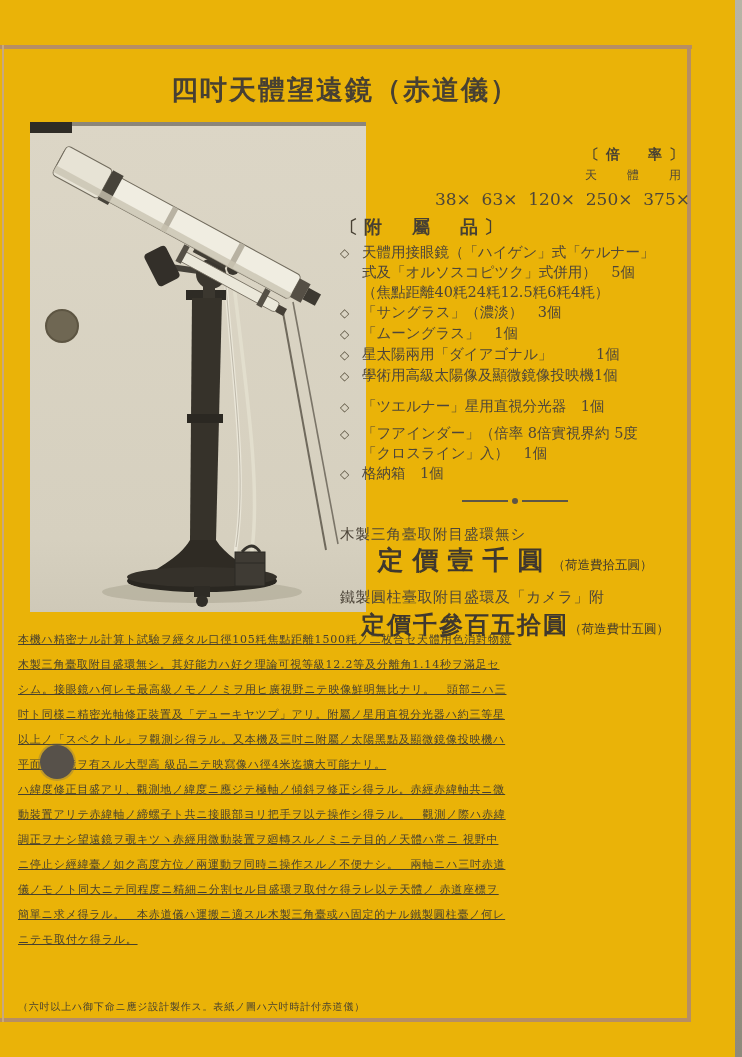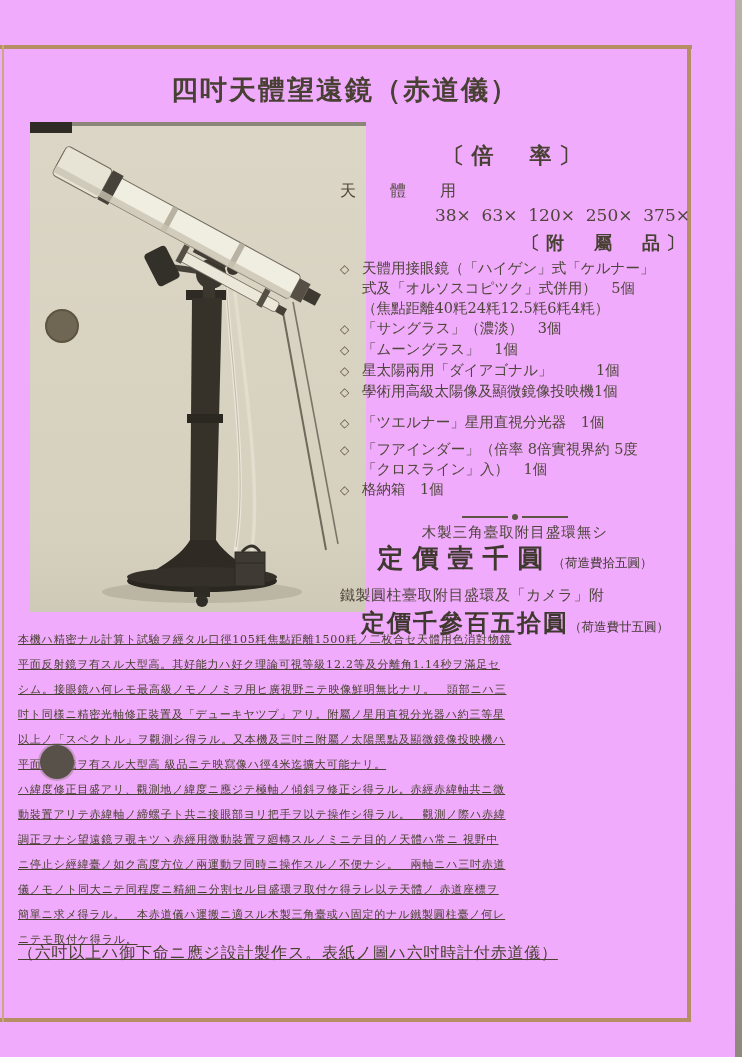--- a/index.html
+++ b/index.html
@@ -1,58 +1,58 @@
 <!DOCTYPE html>
 <html><head>
 <meta charset="utf-8">
 <style>
   html,body{margin:0;padding:0;background:#8e897b;}
-  #page{position:relative;width:742px;height:1057px;background:#f0abfc;overflow:hidden;
+  #page{position:relative;width:742px;height:1057px;background:#eab308;overflow:hidden;
         font-family:"DejaVu Serif","Liberation Serif",serif;color:#4b4335;}
   
   .frame-top{position:absolute;left:0;top:45px;width:692px;height:4px;background:#b68e64;}
   .frame-right{position:absolute;left:687px;top:45px;width:4px;height:977px;background:#b68e64;}
   .frame-bottom{position:absolute;left:0;top:1018px;width:691px;height:4px;background:#b68e64;}
   .frame-left{position:absolute;left:2px;top:45px;width:2px;height:977px;background:#c9a87f;}
   .edge-right{position:absolute;right:0;top:0;width:7px;height:100%;
               background:linear-gradient(180deg,#b7b4a6 0%,#a19d8e 60%,#8e8a7c 100%);}
   
   .title{position:absolute;left:0;top:72px;width:690px;text-align:center;
          font-size:27px;font-weight:bold;letter-spacing:2px;color:#474033;}
   
   .photo{position:absolute;left:30px;top:122px;width:336px;height:490px;background:#d8d2c2;
          box-shadow:inset 0 0 0 1px rgba(90,85,70,.25);}
   
   .rightcol{position:absolute;left:340px;top:140px;width:350px;color:#4e463a;}
-  .spec-header{text-align:center;font-size:22px;font-weight:bold;letter-spacing:7px;
-               margin-top:5px;line-height:20px;color:#474033;}
-  .spec-usage{text-align:left;font-size:16px;letter-spacing:9px;margin-top:16px;line-height:20px;}
+  .spec-header{text-align:right;font-size:14px;font-weight:bold;letter-spacing:7px;
+               margin-top:5px;line-height:20px;color:#474033;font-family:Liberation Serif, serif;}
+  .spec-usage{text-align:right;font-size:12px;letter-spacing:9px;margin-top:0;line-height:20px;}
   .spec-mags{text-align:right;font-size:17px;margin-top:3px;line-height:22px;white-space:pre;}
-  .acc-header{text-align:right;font-size:18px;font-weight:bold;letter-spacing:6px;
+  .acc-header{text-align:left;font-size:18px;font-weight:bold;letter-spacing:6px;
               margin-top:6px;line-height:22px;color:#474033;}
   .acc-list{margin-top:4px;font-size:14.5px;line-height:20px;}
   .acc-item{display:flex;align-items:flex-start;}
   .acc-item:nth-child(6){margin-top:10px;}
   .acc-item:nth-child(7){margin-top:6px;}
   .acc-bullet{width:22px;flex:0 0 22px;font-size:12px;color:#5a523f;padding-top:1px;}
   .acc-text{flex:1;white-space:pre-wrap;}
   .divider{display:flex;align-items:center;justify-content:center;margin-top:12px;height:10px;}
   .divider .seg{width:46px;height:2px;background:#5d5546;}
   .divider .dot{width:6px;height:6px;border-radius:50%;background:#5d5546;margin:0 4px;}
-  .price-desc{text-align:center;font-size:14.5px;letter-spacing:1px;line-height:20px;}
+  .price-desc{text-align:left;font-size:14.5px;letter-spacing:1px;margin-top:18px;line-height:20px;}
   .price-desc2{text-align:left;font-size:15px;letter-spacing:.5px;margin-top:6px;line-height:20px;}
   .price-line{text-align:center;margin-top:2px;line-height:32px;white-space:nowrap;color:#3f382e;}
   .price-big{font-size:26px;font-weight:bold;letter-spacing:9px;font-family:Liberation Mono, monospace;}
   .price-big2{font-size:24px;font-weight:bold;letter-spacing:2px;}
   .price-note{font-size:12.5px;letter-spacing:0;}
   
   .body-text{position:absolute;left:18px;top:627px;width:708px;font-size:11px;
              letter-spacing:.8px;line-height:25px;color:#48412f;text-decoration:underline;}
   .body-line{white-space:pre-wrap;}
-  .footnote{position:absolute;left:18px;top:943px;font-size:16px;letter-spacing:.8px;color:#48412f;text-decoration:underline;}
+  .footnote{position:absolute;left:18px;top:1000px;font-size:10px;letter-spacing:.8px;color:#48412f;}
   
   .hole-text{position:absolute;left:40px;top:745px;width:34px;height:34px;border-radius:50%;
              background:#57514a;box-shadow:0 0 0 2px rgba(120,112,95,.35);z-index:5;}
 </style>
 </head>
 <body>
 
 <div id="page">
 
   <div class="frame-top"></div>
@@ -182,21 +182,21 @@
       <span class="price-big">定價壹千圓</span><span class="price-note">（荷造費拾五圓）</span>
     </div>
     <div class="price-desc2">鐵製圓柱臺取附目盛環及「カメラ」附</div>
     <div class="price-line">
       <span class="price-big2">定價千參百五拾圓</span><span class="price-note">（荷造費廿五圓）</span>
     </div>
   </div>
 
   <div class="body-text">
       <div class="body-line">本機ハ精密ナル計算ト試驗ヲ經タル口徑105粍焦點距離1500粍ノ二枚合セ天體用色消對物鏡</div>
-      <div class="body-line">平面反射鏡ヲ有スル大型高。其好能力ハ好ク理論可視等級12.2等及分離角1.14秒ヲ滿足セ</div>
+      <div class="body-line">木製三角臺取附目盛環無シ。其好能力ハ好ク理論可視等級12.2等及分離角1.14秒ヲ滿足セ</div>
       <div class="body-line">シム。接眼鏡ハ何レモ最高級ノモノノミヲ用ヒ廣視野ニテ映像鮮明無比ナリ。　頭部ニハ三</div>
       <div class="body-line">吋ト同樣ニ精密光軸修正裝置及「デューキヤツプ」アリ。附屬ノ星用直視分光器ハ約三等星</div>
       <div class="body-line">以上ノ「スペクトル」ヲ觀測シ得ラル。又本機及三吋ニ附屬ノ太陽黑點及顯微鏡像投映機ハ</div>
       <div class="body-line">平面反射鏡ヲ有スル大型高 級品ニテ映寫像ハ徑4米迄擴大可能ナリ。</div>
       <div class="body-line">ハ緯度修正目盛アリ、觀測地ノ緯度ニ應ジテ極軸ノ傾斜ヲ修正シ得ラル。赤經赤緯軸共ニ微</div>
       <div class="body-line">動裝置アリテ赤緯軸ノ締螺子ト共ニ接眼部ヨリ把手ヲ以テ操作シ得ラル。　觀測ノ際ハ赤緯</div>
       <div class="body-line">調正ヲナシ望遠鏡ヲ覗キツヽ赤經用微動裝置ヲ廻轉スルノミニテ目的ノ天體ハ常ニ 視野中</div>
       <div class="body-line">ニ停止シ經緯臺ノ如ク高度方位ノ兩運動ヲ同時ニ操作スルノ不便ナシ。　兩軸ニハ三吋赤道</div>
       <div class="body-line">儀ノモノト同大ニテ同程度ニ精細ニ分割セル目盛環ヲ取付ケ得ラレ以テ天體ノ 赤道座標ヲ</div>
       <div class="body-line">簡單ニ求メ得ラル。　本赤道儀ハ運搬ニ適スル木製三角臺或ハ固定的ナル鐵製圓柱臺ノ何レ</div>

